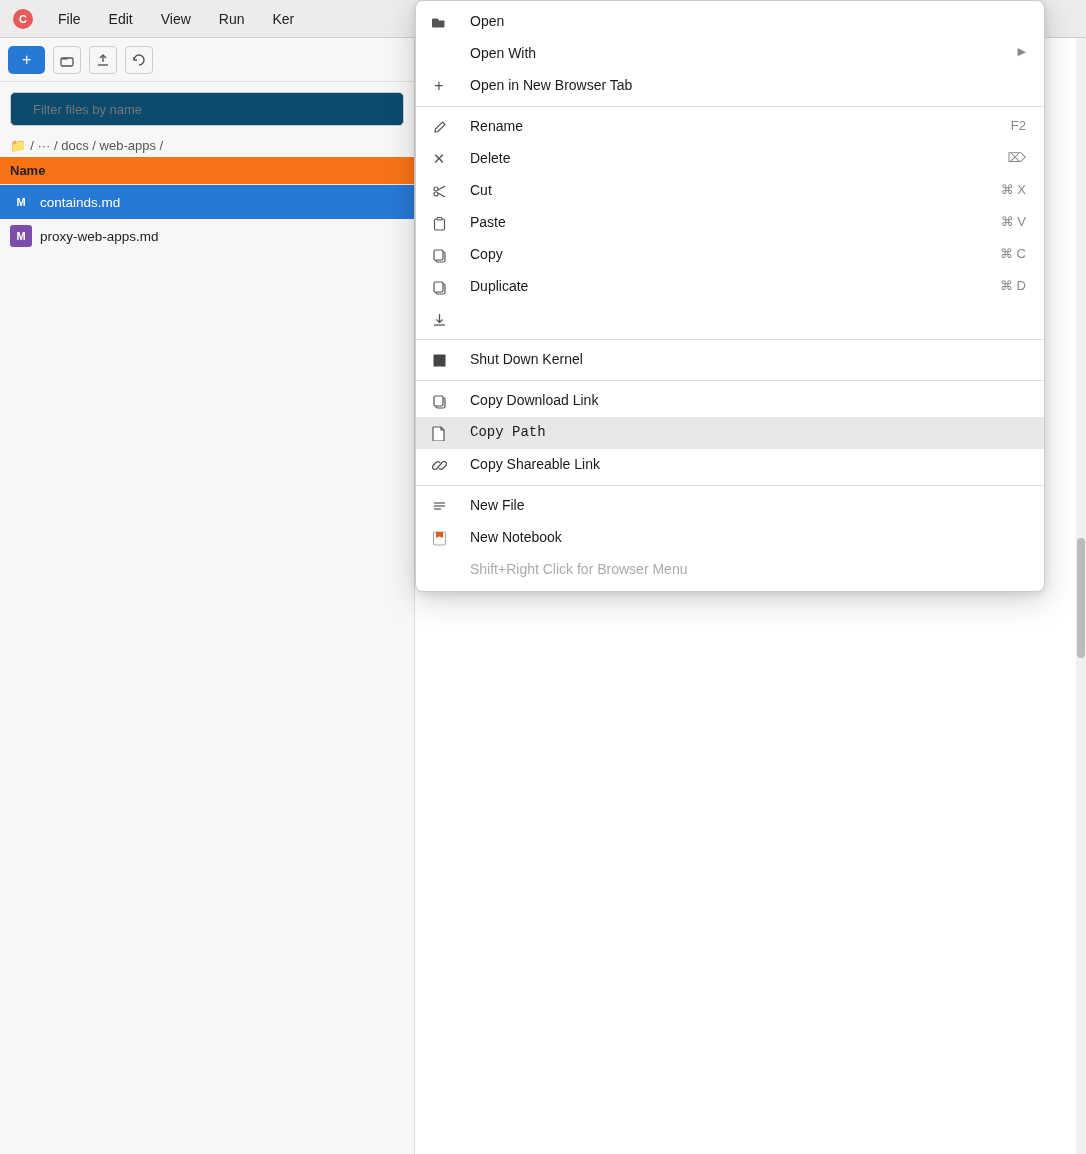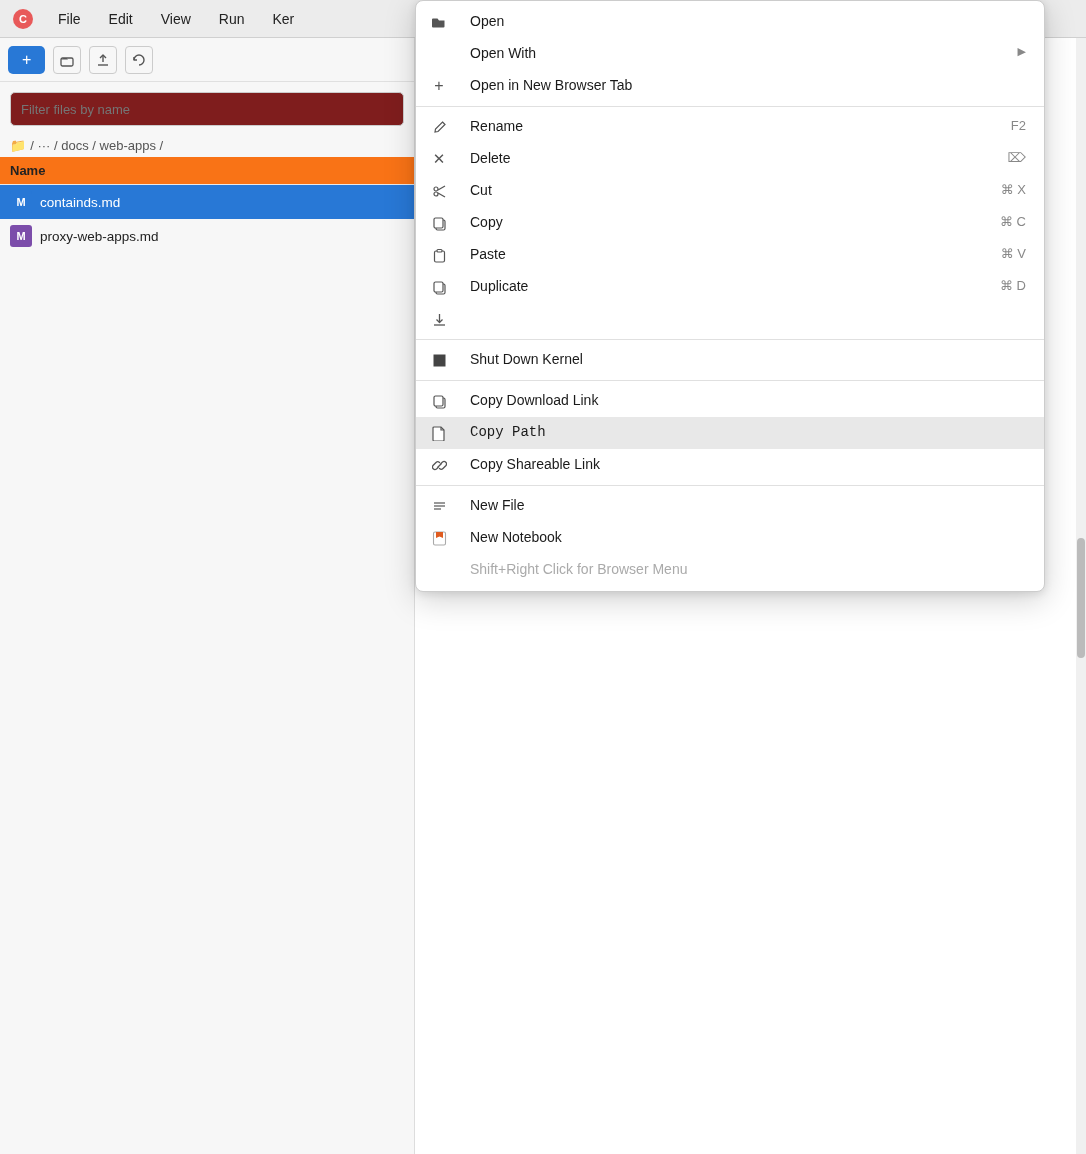--- a/index.html
+++ b/index.html
@@ -84,24 +84,24 @@
     
     .filter-section {
       padding: 10px 10px 8px 10px;
       background: #f7f7f7;
     }
     .filter-input {
       width: 100%;
       height: 34px;
       border: 1px solid #ccc;
       border-radius: 5px;
-      padding: 0 10px;
+      padding: 0 22px;
       font-size: 13px;
       color: #aaa;
-      background: #7f1d1d;
+      background: #0c4a6e;
       outline: none;
     }
 
     
     .breadcrumb {
       display: flex;
       align-items: center;
       padding: 4px 10px;
       font-size: 13px;
       color: #555;
@@ -388,37 +388,37 @@
         <line x1="6" y1="9" x2="13" y2="13" stroke="#555" stroke-width="1.2"></line>
       </svg>
     </span>
     <span class="ctx-label">Cut</span>
     <span class="ctx-shortcut">⌘ X</span>
   </div>
 
   <div class="ctx-item">
     <span class="ctx-icon">
       <svg width="15" height="15" viewBox="0 0 15 15" fill="none">
+        <rect x="2.5" y="3" width="10" height="11" rx="1.5" stroke="#555" stroke-width="1.2"></rect>
+        <rect x="5" y="1.5" width="5" height="2.5" rx="1" stroke="#555" stroke-width="1.1" fill="white"></rect>
+      </svg>
+    </span>
+    <span class="ctx-label">Paste</span>
+    <span class="ctx-shortcut">⌘ V</span>
+  </div>
+
+  <div class="ctx-item">
+    <span class="ctx-icon">
+      <svg width="15" height="15" viewBox="0 0 15 15" fill="none">
         <rect x="4" y="4" width="9" height="10" rx="1.5" stroke="#555" stroke-width="1.2"></rect>
         <rect x="2" y="2" width="9" height="10" rx="1.5" fill="white" stroke="#555" stroke-width="1.2"></rect>
       </svg>
     </span>
     <span class="ctx-label">Copy</span>
     <span class="ctx-shortcut">⌘ C</span>
-  </div>
-
-  <div class="ctx-item">
-    <span class="ctx-icon">
-      <svg width="15" height="15" viewBox="0 0 15 15" fill="none">
-        <rect x="2.5" y="3" width="10" height="11" rx="1.5" stroke="#555" stroke-width="1.2"></rect>
-        <rect x="5" y="1.5" width="5" height="2.5" rx="1" stroke="#555" stroke-width="1.1" fill="white"></rect>
-      </svg>
-    </span>
-    <span class="ctx-label">Paste</span>
-    <span class="ctx-shortcut">⌘ V</span>
   </div>
 
   <div class="ctx-item">
     <span class="ctx-icon">
       <svg width="15" height="15" viewBox="0 0 15 15" fill="none">
         <rect x="4" y="4" width="9" height="10" rx="1.5" stroke="#555" stroke-width="1.2"></rect>
         <rect x="2" y="2" width="9" height="10" rx="1.5" fill="white" stroke="#555" stroke-width="1.2"></rect>
       </svg>
     </span>
     <span class="ctx-label">Duplicate</span>

